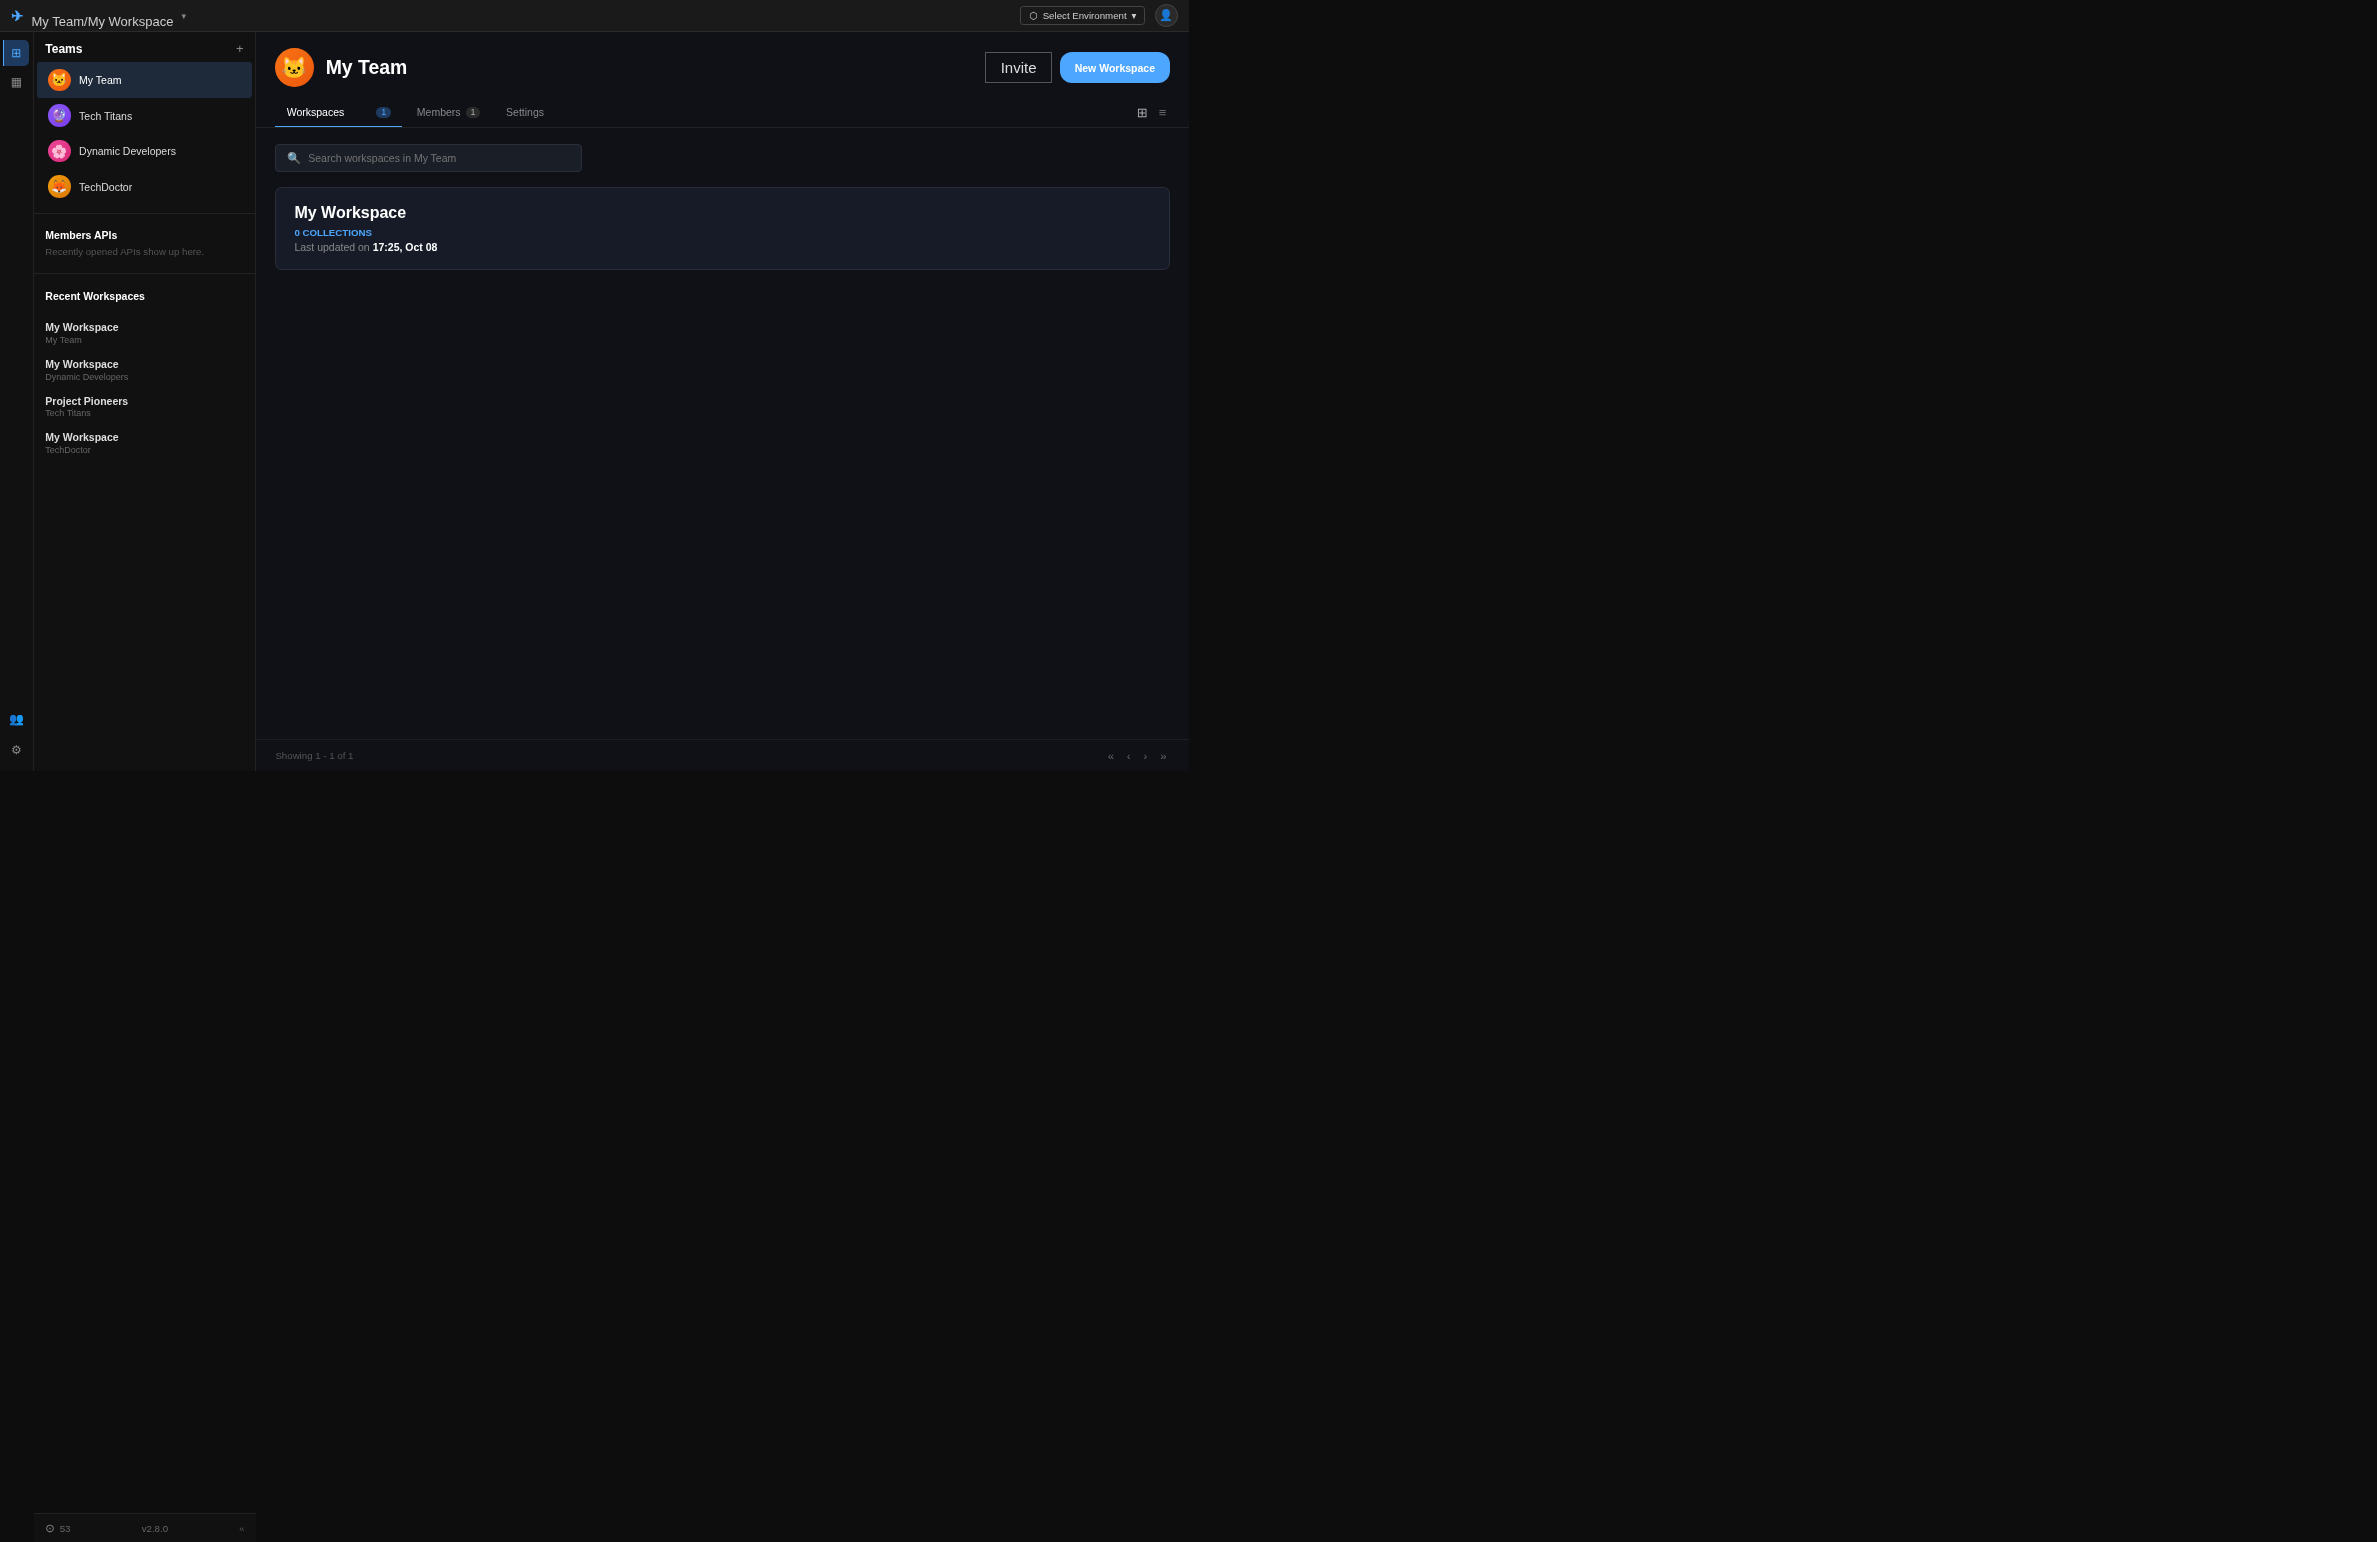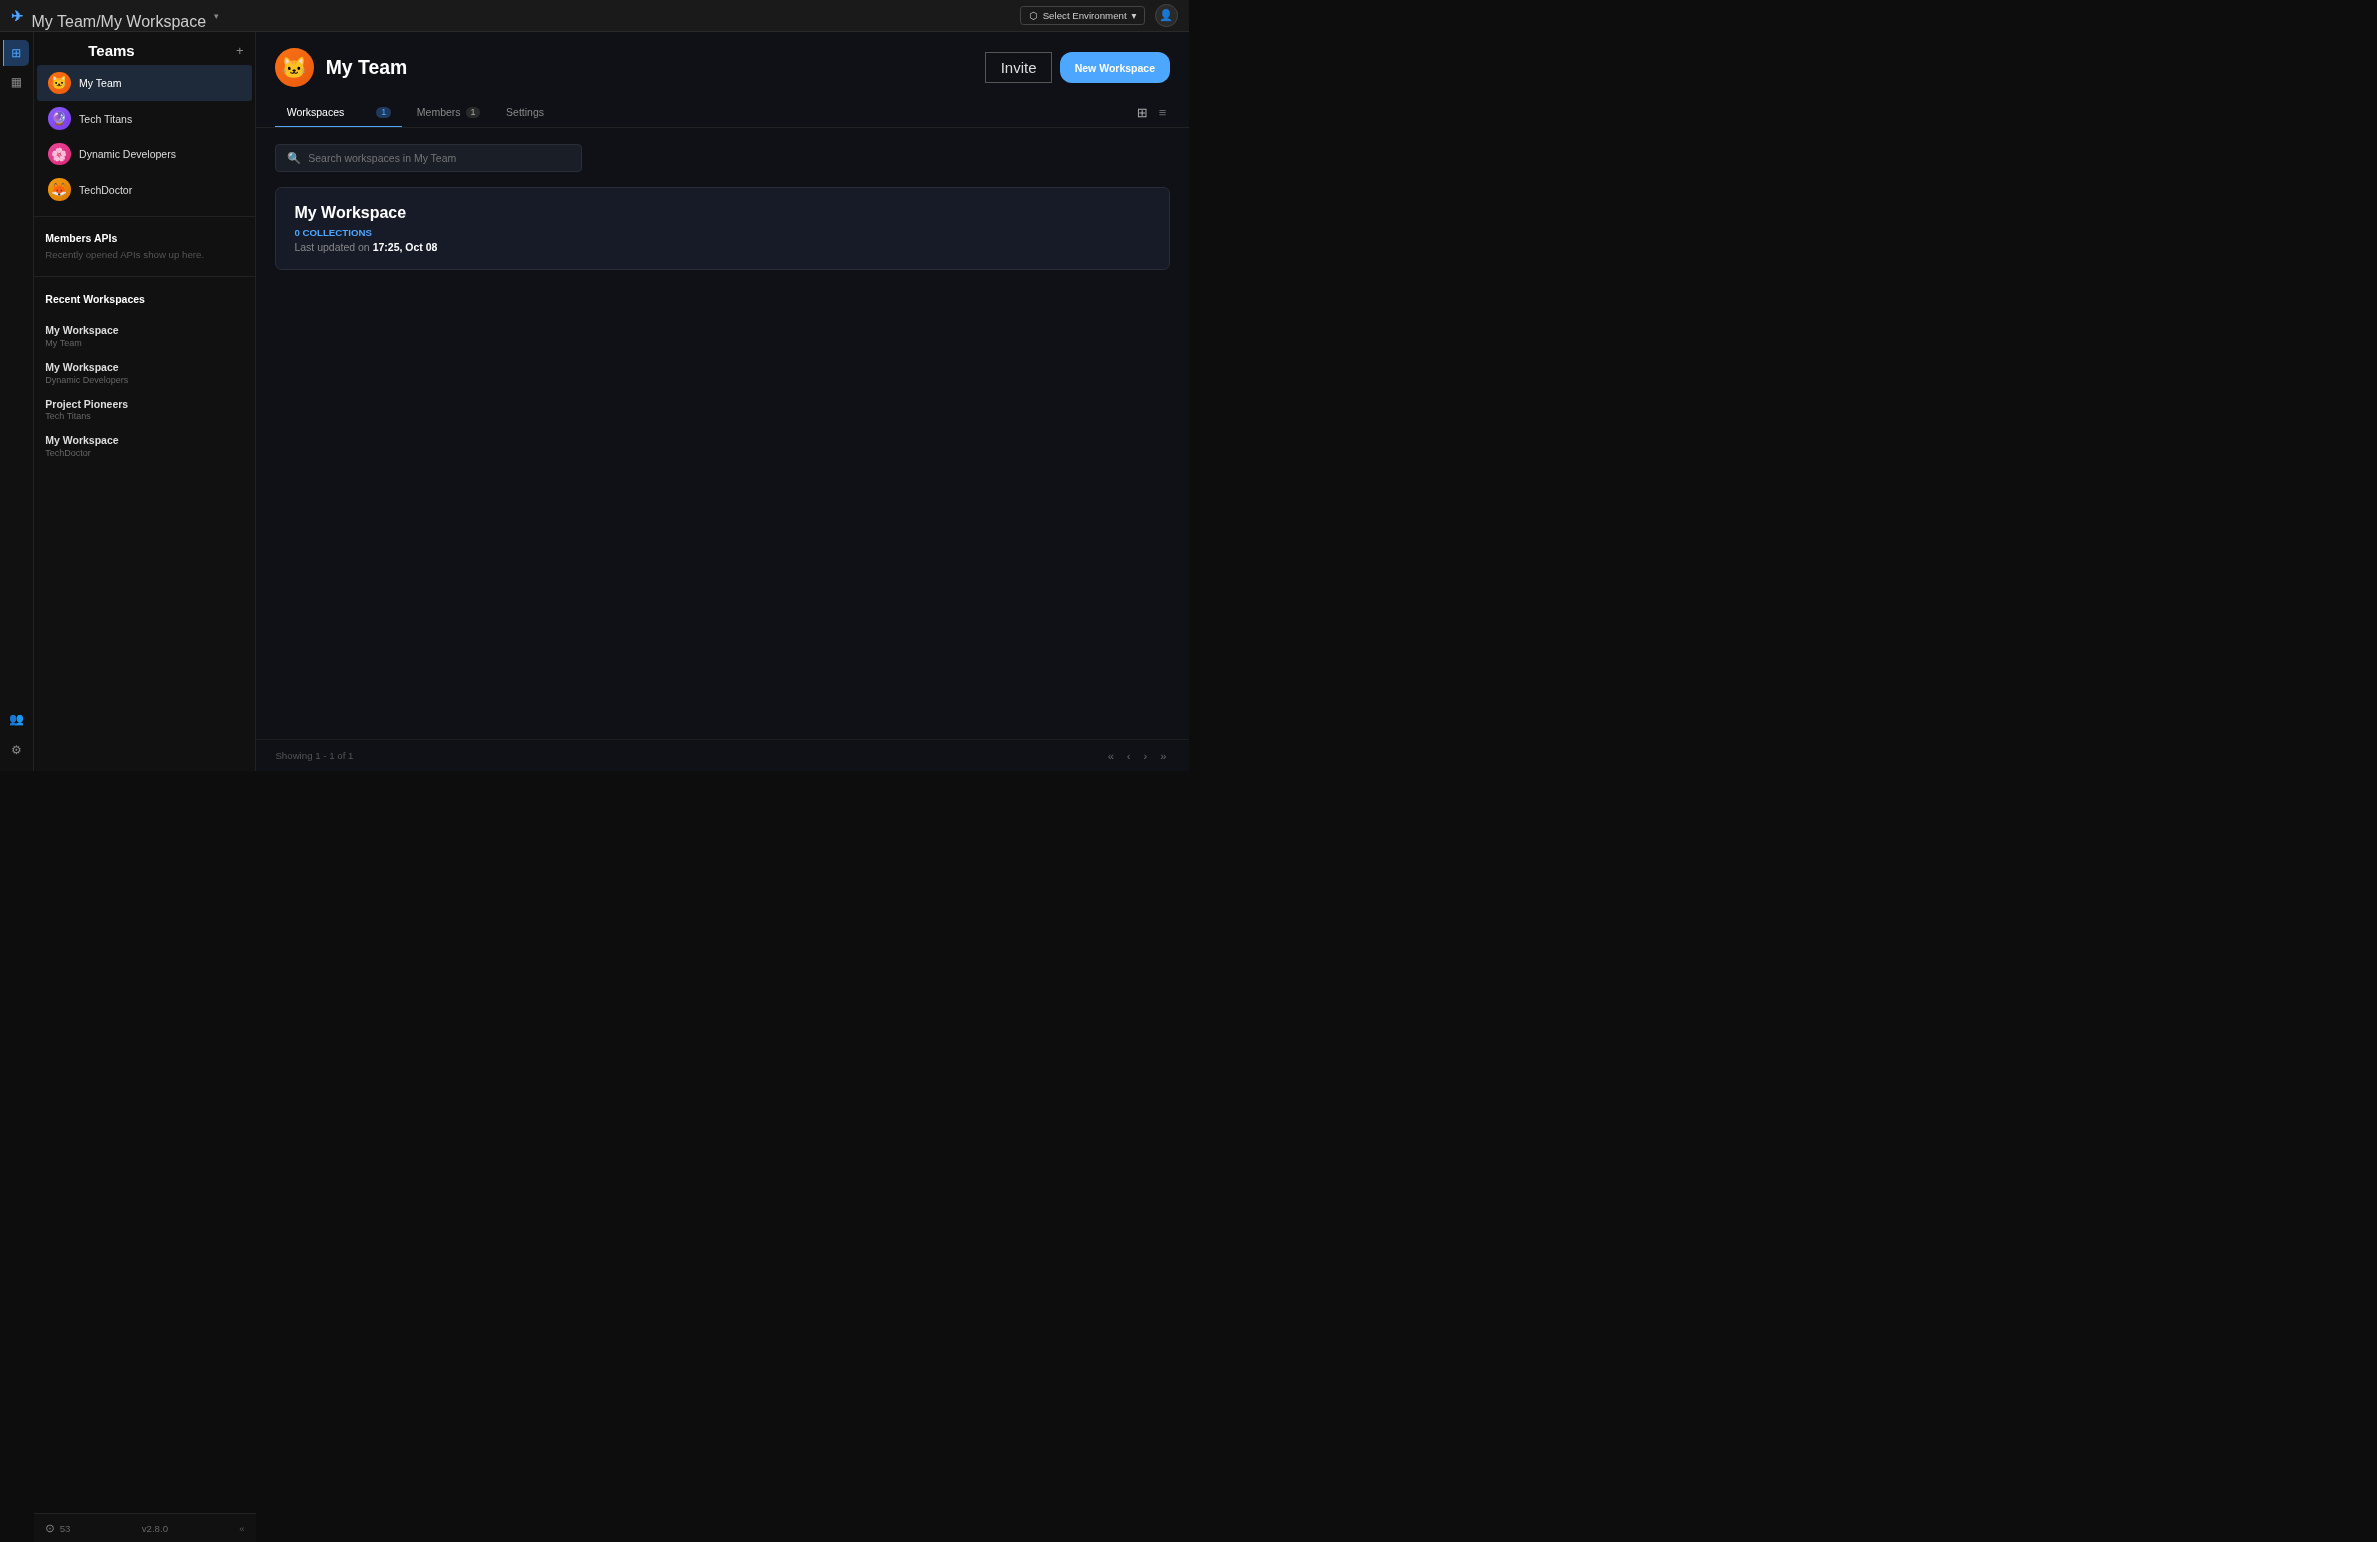--- a/index.html
+++ b/index.html
@@ -28,21 +28,21 @@
       align-items: center;
       gap: 8px;
     }
     .topnav-logo {
       color: #4da6ff;
       font-size: 14.6px;
       font-weight: bold;
     }
     .topnav-workspace-name {
       color: #ccc;
-      font-size: 16px;
+      font-size: 13px;
       margin-top: 12px;
     }
     .topnav-chevron {
       color: #888;
       font-size: 9px;
     }
     .topnav-right {
       display: flex;
       align-items: center;
       gap: 9.7px;
@@ -130,24 +130,23 @@
     }
 
     
     .section-header {
       display: flex;
       align-items: center;
       justify-content: space-between;
       padding: 9.7px 11.3px 6.5px;
     }
     .section-title {
-      font-size: 15px;
+      font-size: 12px;
       font-weight: 600;
       color: #fff;
-      margin-left: 43px;
     }
     .add-btn {
       color: #888;
       cursor: pointer;
       font-size: 13px;
       background: none;
       border: none;
       line-height: 1;
     }
     .team-item {

